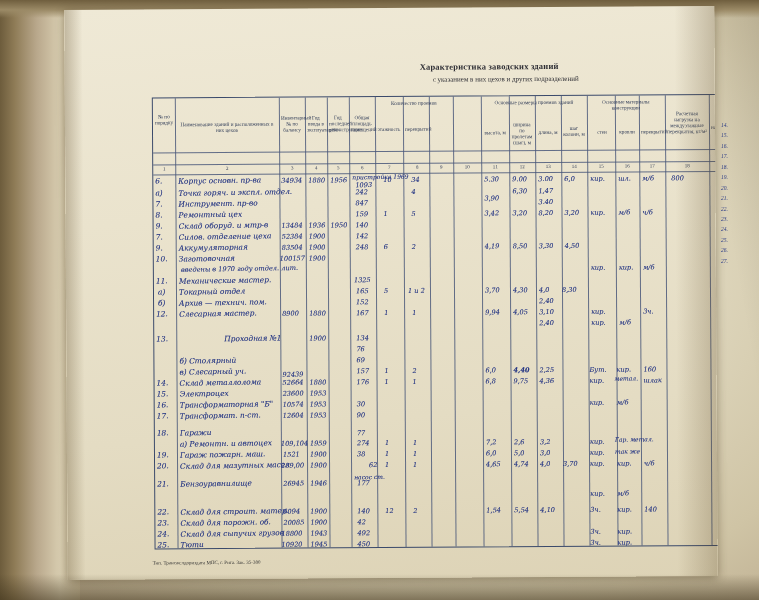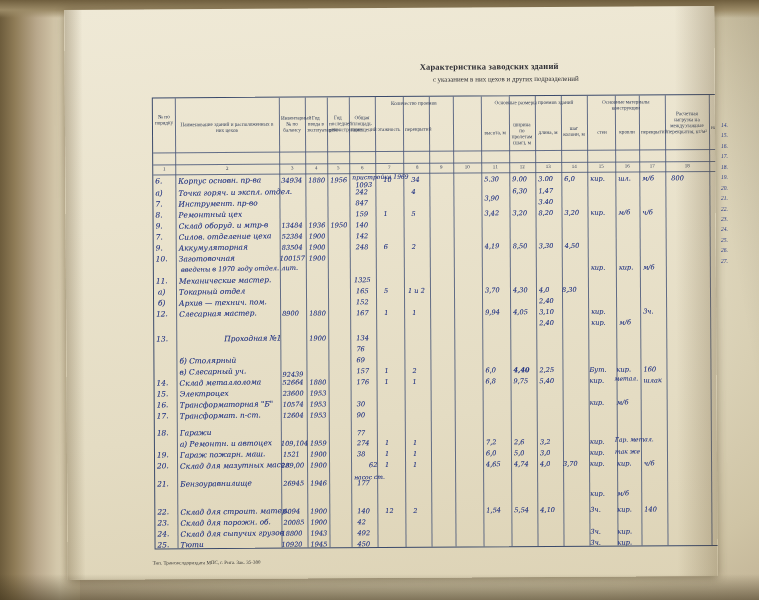--- a/index.html
+++ b/index.html
@@ -305,21 +305,21 @@
 
       <div class="hw" style="left:2px;top:280px;">14.</div>
       <div class="hw" style="left:25px;top:280px;">Склад металлолома</div>
       <div class="hw sm" style="left:128px;top:281px;">52664</div>
       <div class="hw sm" style="left:155px;top:281px;">1880</div>
       <div class="hw sm" style="left:202px;top:281px;">176</div>
       <div class="hw sm" style="left:230px;top:281px;">1</div>
       <div class="hw sm" style="left:258px;top:281px;">1</div>
       <div class="hw sm" style="left:331px;top:281px;">6,8</div>
       <div class="hw sm" style="left:359px;top:281px;">9,75</div>
-      <div class="hw sm" style="left:385px;top:281px;">5,40</div>
+      <div class="hw sm" style="left:385px;top:281px;">4,36</div>
       <div class="hw sm" style="left:435px;top:281px;">кир.</div>
       <div class="hw xs" style="left:460px;top:279px;">метал.</div>
       <div class="hw sm" style="left:489px;top:281px;">шлак</div>
 
       <div class="hw" style="left:2px;top:291px;">15.</div>
       <div class="hw" style="left:25px;top:291px;">Электроцех</div>
       <div class="hw sm" style="left:128px;top:292px;">23600</div>
       <div class="hw sm" style="left:155px;top:292px;">1953</div>
       <div class="hw sm" style="left:202px;top:292px;margin-top:40px;">77</div>
 

